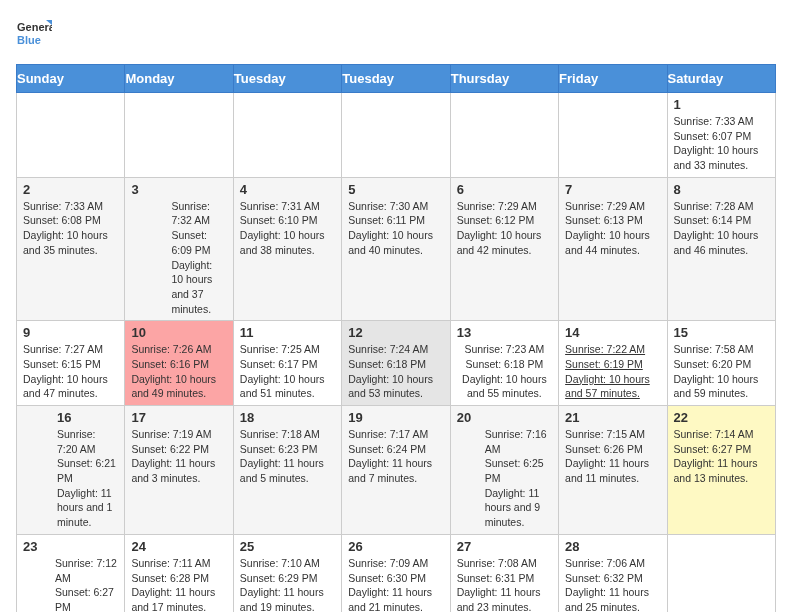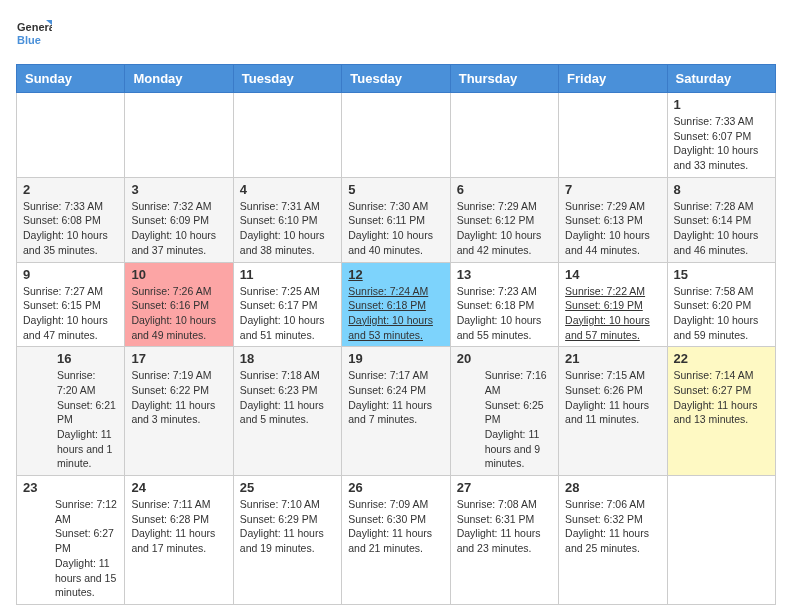--- a/index.html
+++ b/index.html
@@ -35,21 +35,21 @@
     }
     table {
       width: 100%;
       border-collapse: collapse;
       font-size: 11px;
     }
     .day-header {
       background-color: #4a90d9;
       color: #fff;
       text-align: left;
-      padding: 6px 8px;
+      padding: 6px 0;
       font-size: 13px;
       font-weight: bold;
       border: 1px solid #3a7bc8;
     }
     td {
       border: 1px solid #ccc;
       vertical-align: top;
       padding: 4px 6px;
       width: 107px;
       min-height: 80px;
@@ -126,21 +126,21 @@
       </tr>
       <tr>
         <td style="background-color: rgb(245, 245, 245);">
           <span class="day-number">2</span>
           <div class="day-info" style="white-space: pre-line;">Sunrise: 7:33 AM
 Sunset: 6:08 PM
 Daylight: 10 hours and 35 minutes.</div>
         </td>
         <td style="background-color: rgb(245, 245, 245);">
           <span class="day-number">3</span>
-          <div class="day-info" style="white-space: pre-line;">Sunrise: 7:32 AM
+          <div class="day-info" style="white-space: pre-line; margin-left: 40px;">Sunrise: 7:32 AM
 Sunset: 6:09 PM
 Daylight: 10 hours and 37 minutes.</div>
         </td>
         <td style="background-color: rgb(245, 245, 245);">
           <span class="day-number">4</span>
           <div class="day-info" style="white-space: pre-line;">Sunrise: 7:31 AM
 Sunset: 6:10 PM
 Daylight: 10 hours and 38 minutes.</div>
         </td>
         <td style="background-color: rgb(245, 245, 245);">
@@ -180,29 +180,29 @@
           <div class="day-info" style="white-space: pre-line;">Sunrise: 7:26 AM
 Sunset: 6:16 PM
 Daylight: 10 hours and 49 minutes.</div>
         </td>
         <td style="background-color: rgb(255, 255, 255);">
           <span class="day-number">11</span>
           <div class="day-info" style="white-space: pre-line;">Sunrise: 7:25 AM
 Sunset: 6:17 PM
 Daylight: 10 hours and 51 minutes.</div>
         </td>
-        <td style="background-color: #7dd3fc; text-decoration: underline;">
+        <td style="background-color: #e5e5e5;">
           <span class="day-number">12</span>
           <div class="day-info" style="white-space: pre-line;">Sunrise: 7:24 AM
 Sunset: 6:18 PM
 Daylight: 10 hours and 53 minutes.</div>
         </td>
         <td style="background-color: rgb(255, 255, 255);">
           <span class="day-number">13</span>
-          <div class="day-info" style="white-space: pre-line;">Sunrise: 7:23 AM
+          <div class="day-info" style="white-space: pre-line; text-align: center;">Sunrise: 7:23 AM
 Sunset: 6:18 PM
 Daylight: 10 hours and 55 minutes.</div>
         </td>
         <td style="background-color: rgb(255, 255, 255);">
           <span class="day-number">14</span>
           <div class="day-info" style="white-space: pre-line; text-decoration: underline;">Sunrise: 7:22 AM
 Sunset: 6:19 PM
 Daylight: 10 hours and 57 minutes.</div>
         </td>
         <td style="background-color: rgb(255, 255, 255);">

